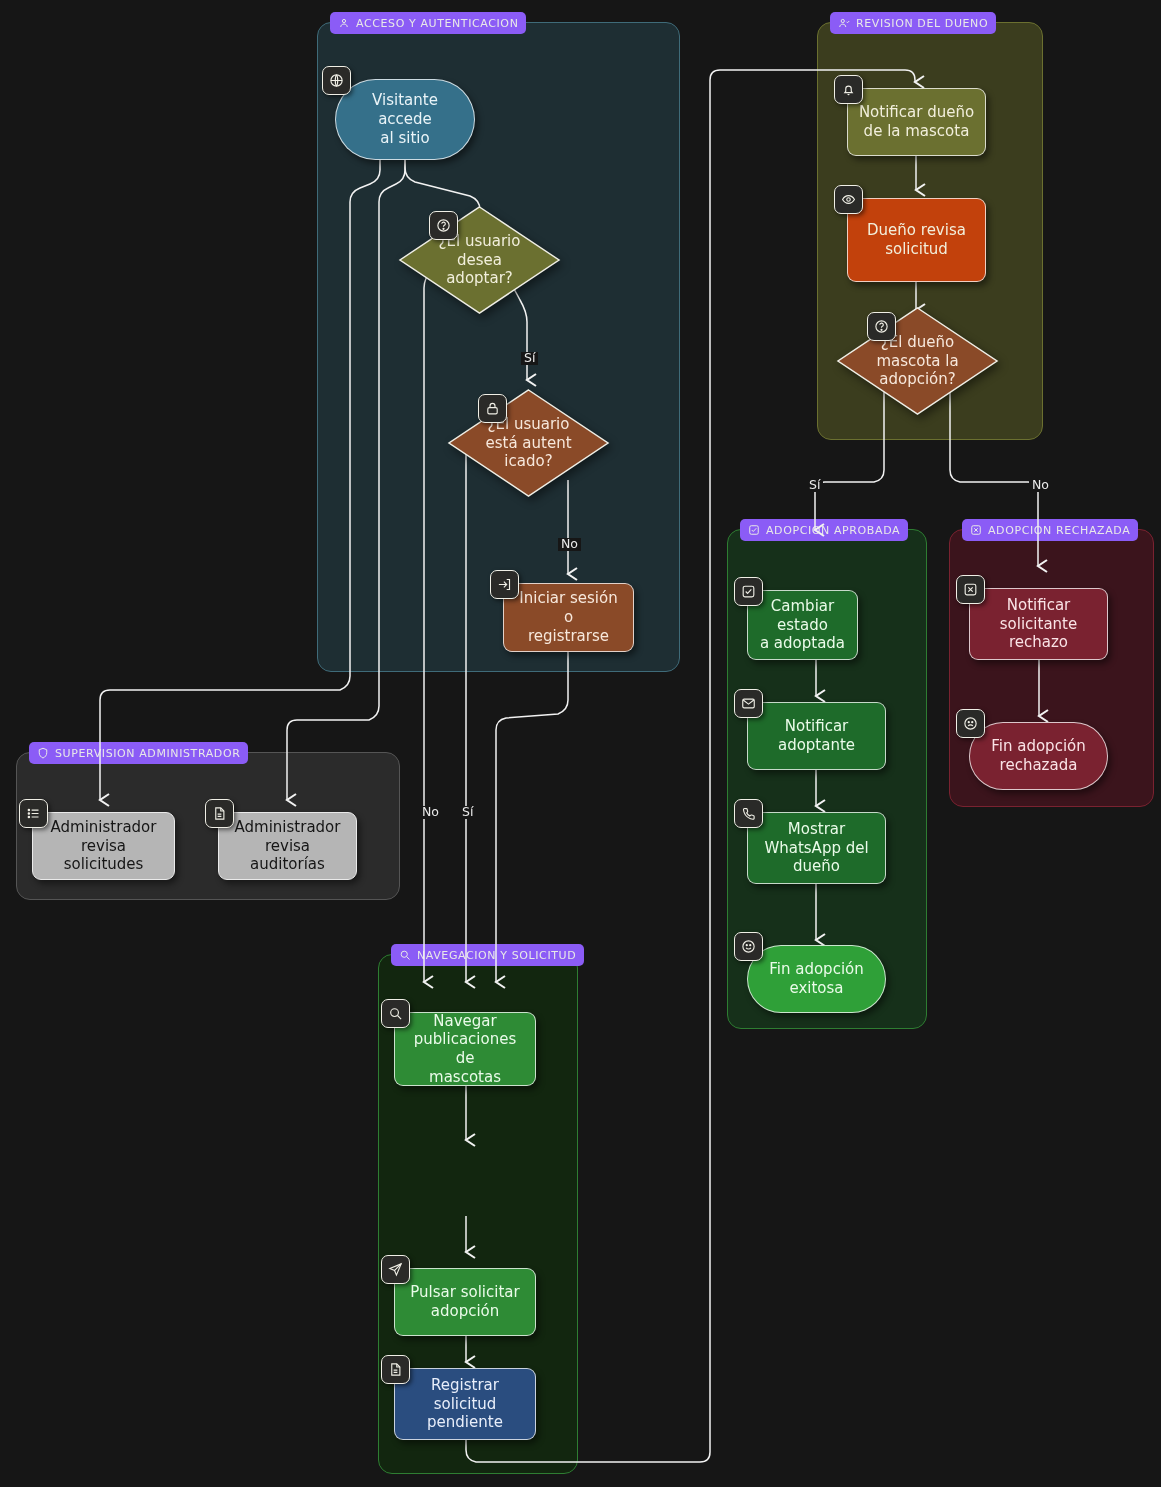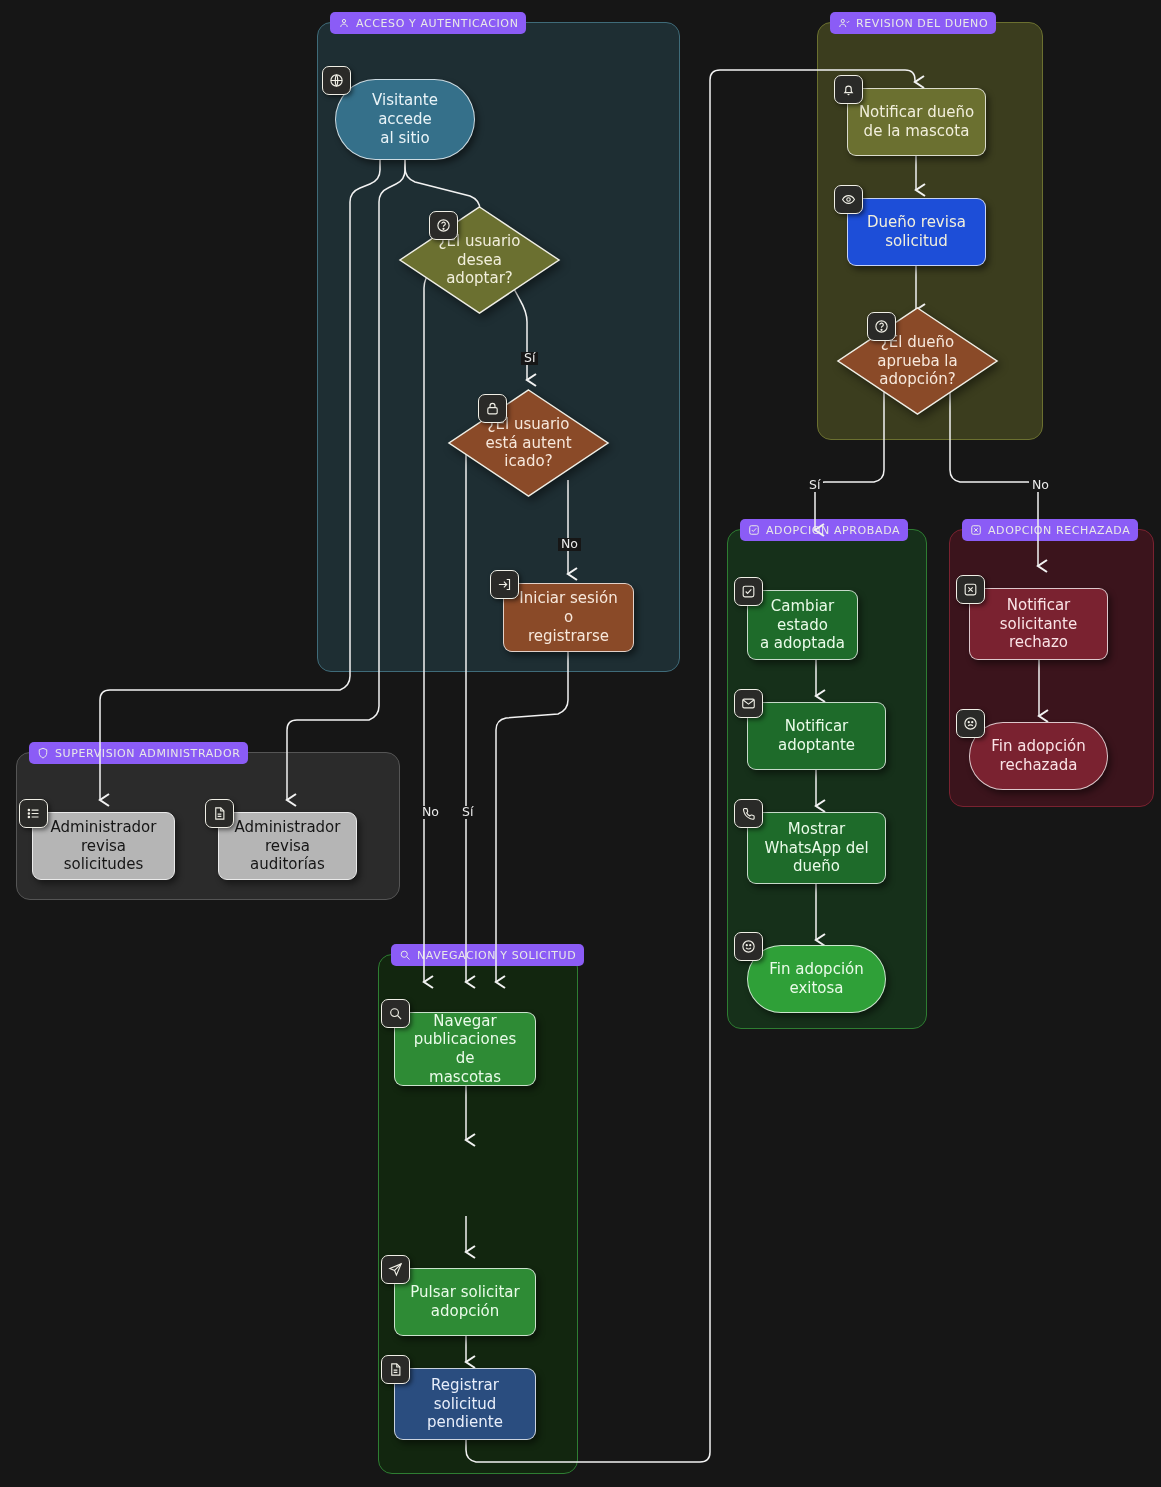--- a/index.html
+++ b/index.html
@@ -327,21 +327,21 @@
     <span class="node-badge">
       <svg width="15" height="15" viewBox="0 0 24 24" fill="none" stroke="#f0efe6" stroke-width="1.8">
           <path d="M6 17h12l-1.6-2.2v-3.9a4.4 4.4 0 0 0-8.8 0v3.9z"></path>
           <path d="M10.6 19.6a1.8 1.8 0 0 0 2.8 0"></path>
         </svg>
     </span>
     <span>Notificar dueño
 de la mascota</span>
   </div>
 
-  <div class="node" style="left:847px;top:198px;width:139px;height:68px;background:#1d4ed8;color:#f2efdc;text-align:center;">
+  <div class="node" style="left:847px;top:198px;width:139px;height:84px;background:#c2410c;color:#f2efdc;text-align:center;">
     <span class="node-badge">
       <svg width="15" height="15" viewBox="0 0 24 24" fill="none" stroke="#f0efe6" stroke-width="1.8">
           <path d="M2.5 12S6 5.8 12 5.8 21.5 12 21.5 12 18 18.2 12 18.2 2.5 12 2.5 12z"></path>
           <circle cx="12" cy="12" r="2.8"></circle>
         </svg>
     </span>
     <span>Dueño revisa
 solicitud</span>
   </div>
 
@@ -350,21 +350,21 @@
       <polygon points="81.5,2 161,55 81.5,108 2,55" fill="#8a4a28" stroke="#f0efe6" stroke-width="1.5"></polygon>
     </svg>
     <span class="node-badge" style="left:31px;top:6px;">
       <svg width="15" height="15" viewBox="0 0 24 24" fill="none" stroke="#f0efe6" stroke-width="1.8">
           <circle cx="12" cy="12" r="9"></circle>
           <path d="M9.3 9.3a2.8 2.8 0 1 1 3.7 2.7c-.8.3-1 .9-1 1.6v.5"></path>
           <circle cx="12" cy="17.2" r=".9" fill="#f0efe6"></circle>
         </svg>
     </span>
     <span class="dtext">¿El dueño
-aprueba la
+mascota la
 adopción?</span>
   </div>
 
   <div class="node" style="left:747px;top:590px;width:111px;height:70px;background:#1e6b2a;color:#eafbe9;">
     <span class="node-badge">
       <svg width="15" height="15" viewBox="0 0 24 24" fill="none" stroke="#f0efe6" stroke-width="1.8">
           <rect x="3.5" y="3.5" width="17" height="17" rx="3"></rect>
           <path d="M7.5 12l3 3 6-6.5"></path>
         </svg>
     </span>

